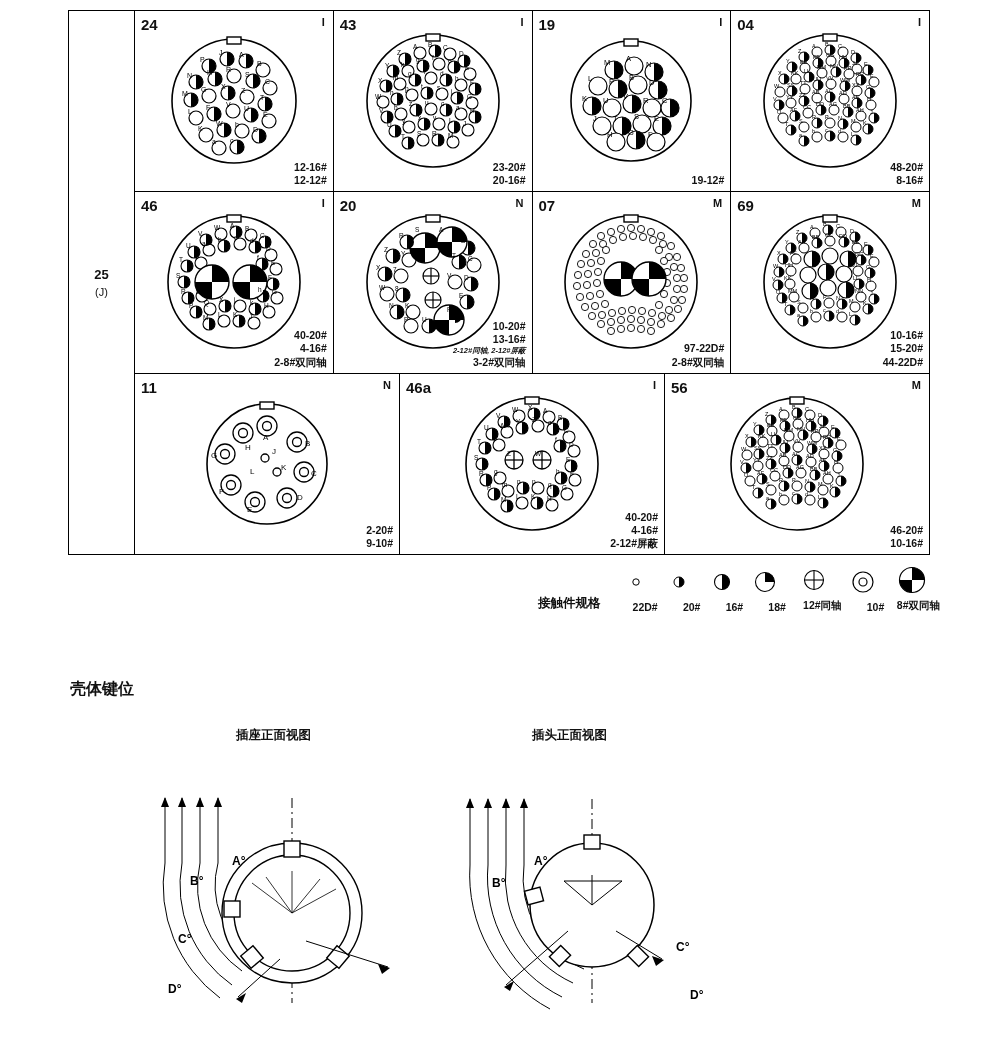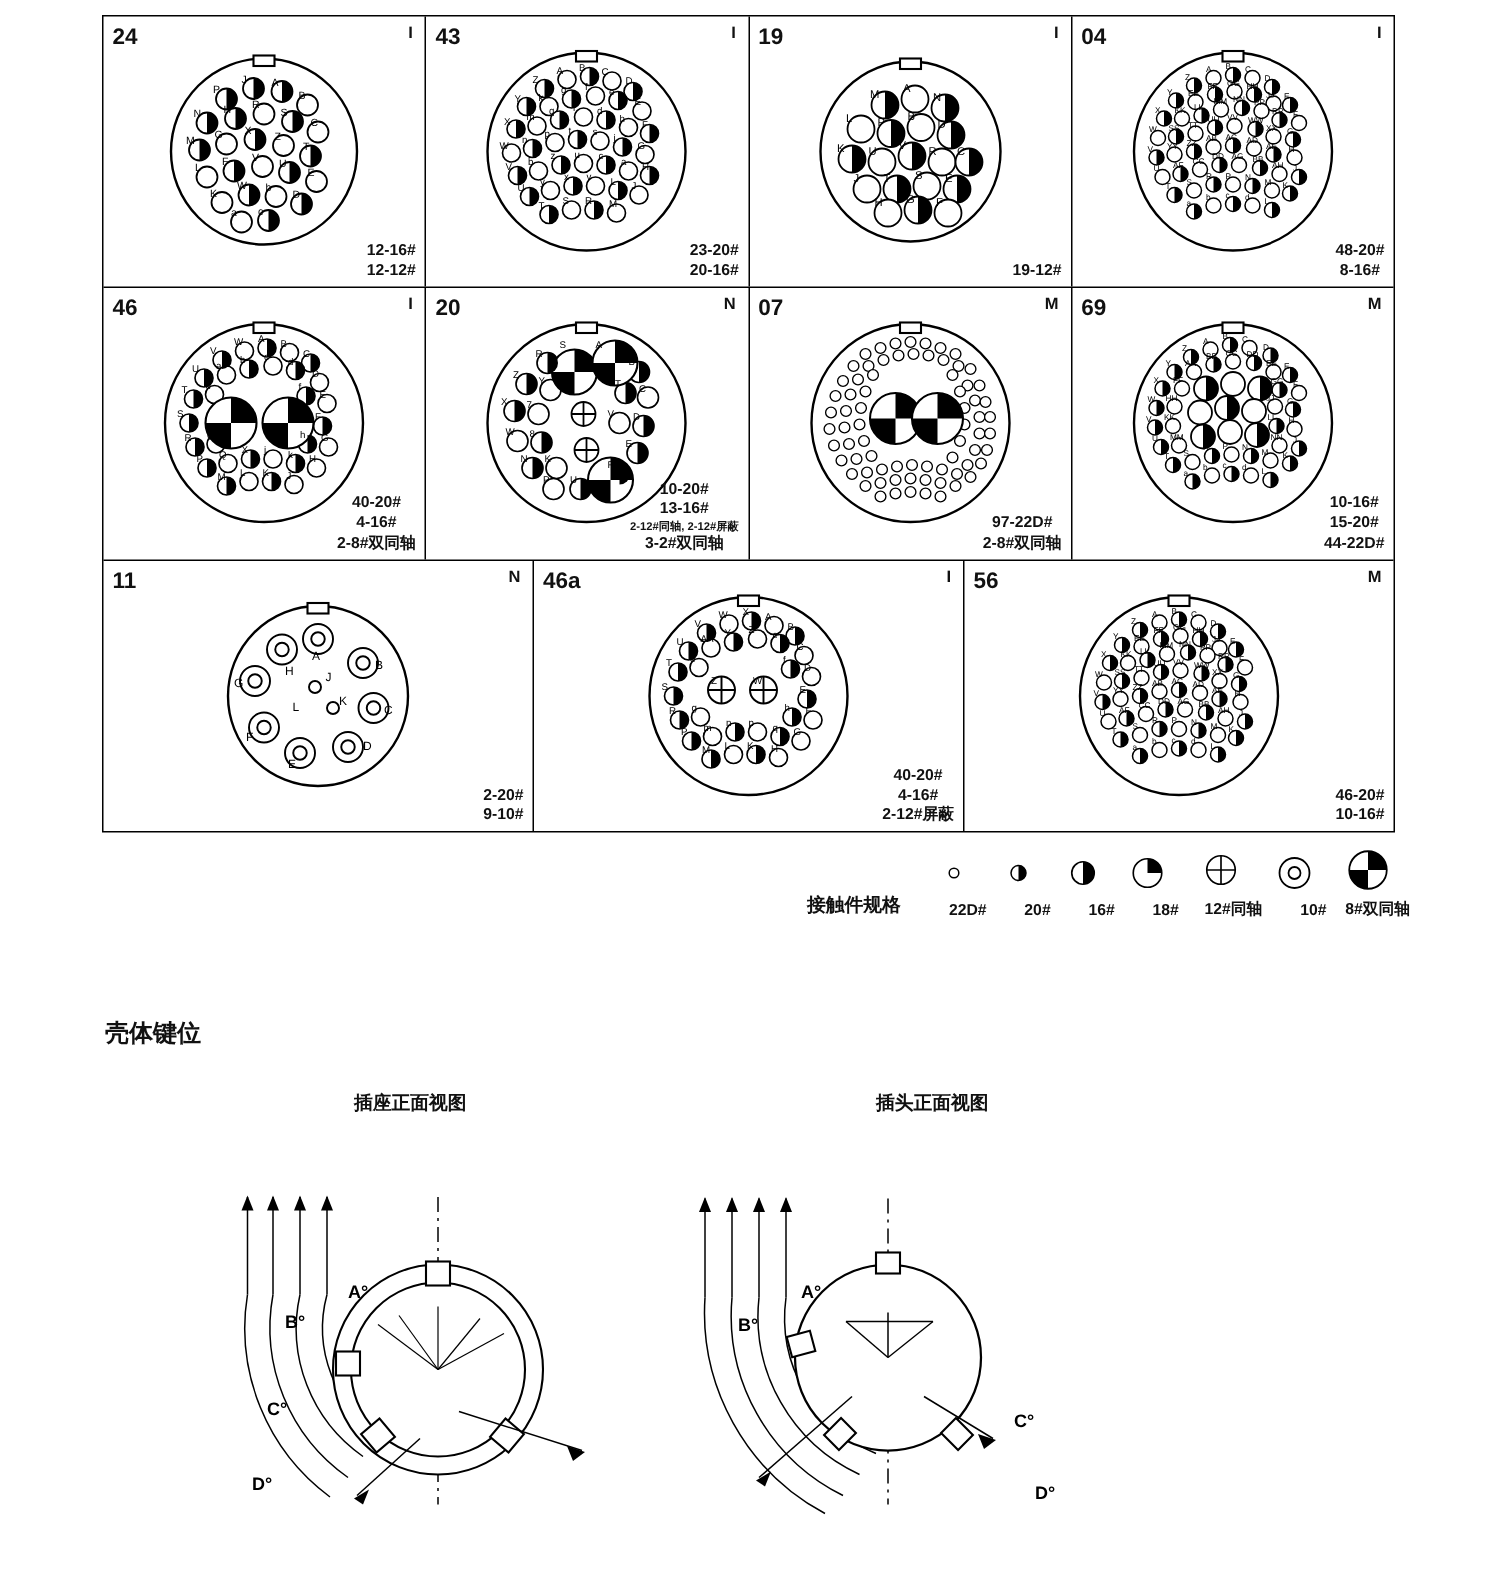--- a/index.html
+++ b/index.html
@@ -14,52 +14,56 @@
   .rowlabel .sub{font-size:11px;margin-top:4px;}
 
   .grid{flex:1;display:flex;flex-direction:column;}
   .gridrow{flex:1;display:flex;border-bottom:1px solid #000;box-sizing:border-box;}
   .gridrow:last-child{border-bottom:none;}
   .cell{flex:1;border-right:1px solid #000;box-sizing:border-box;position:relative;overflow:hidden;}
   .cell:last-child{border-right:none;}
 
   .cell .code{position:absolute;left:6px;top:5px;font-size:15px;font-weight:bold;}
   .cell .cls{position:absolute;right:8px;top:5px;font-size:11px;font-weight:bold;}
-  .cell .spec{position:absolute;right:6px;bottom:4px;text-align:center;font-size:10.5px;font-weight:bold;line-height:1.25;}
-  .cell .spec .tiny{font-size:7.5px;font-weight:bold;}
+  .cell .spec{position:absolute;right:6px;bottom:4px;text-align:right;font-size:10.5px;font-weight:bold;line-height:1.25;}
+  .cell .spec .tiny{font-size:7.5px;font-weight:bold;font-style:italic;}
 
   .face{position:absolute;left:50%;top:50%;transform:translate(-50%,-50%);}
   .face svg{display:block;}
 
   
   .legend{position:absolute;left:520px;top:565px;width:420px;height:65px;}
   .legend .lg-title{position:absolute;left:18px;top:30px;font-size:12.5px;font-weight:bold;}
   .legend .lg-items{position:absolute;left:95px;top:0;width:325px;}
   .lg-row{display:flex;justify-content:space-between;align-items:flex-end;}
   .lg-col{width:46px;text-align:right;}
   .lg-col .glyph{height:30px;display:flex;align-items:center;justify-content:center;}
   .lg-col .txt{font-size:10.5px;font-weight:bold;margin-top:4px;white-space:nowrap;}
   .lg-col.wide{width:60px;}
 
   
   .keysec{position:absolute;left:0;top:665px;width:1000px;height:384px;}
   .keysec .sect-title{position:absolute;left:70px;top:14px;font-size:16px;font-weight:bold;}
   .keysec .cap1{position:absolute;left:236px;top:62px;font-size:12.5px;font-weight:bold;}
-  .keysec .cap2{position:absolute;left:584px;top:62px;font-size:12.5px;font-weight:bold;}
+  .keysec .cap2{position:absolute;left:532px;top:62px;font-size:12.5px;font-weight:bold;}
   .keysec .draw{position:absolute;top:88px;}
   .keysec .draw.left{left:120px;}
   .keysec .draw.right{left:440px;}
 </style>
 </head>
 <body>
 
 <div class="sheet">
 
   <div class="matrix">
 
+    <div class="rowlabel">
+      <div class="big">25</div>
+      <div class="sub">(J)</div>
+    </div>
 
     <div class="grid">
 
       <div class="gridrow">
 
         <div class="cell">
           <div class="code">24</div>
           <div class="cls">I</div>
           <div class="face">
             <svg width="130" height="130" viewBox="0 0 130 130">

